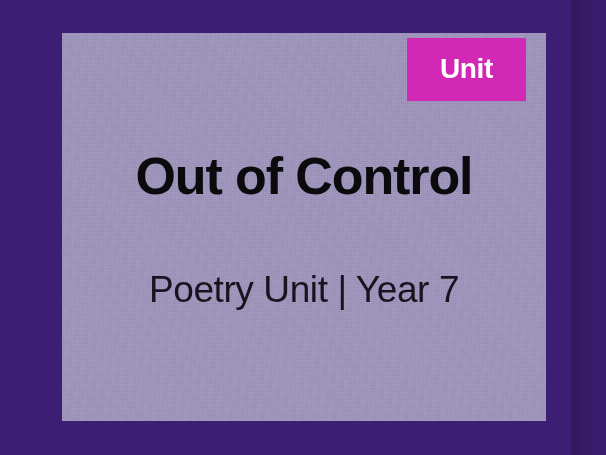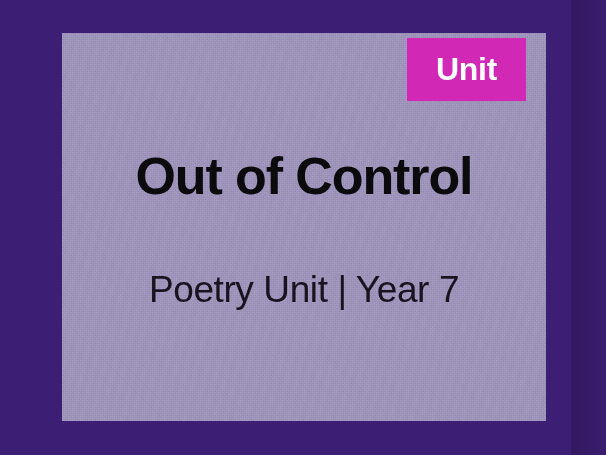--- a/index.html
+++ b/index.html
@@ -62,21 +62,21 @@
     width: 119px;
     height: 63px;
     background: #d128b5;
     display: flex;
     align-items: center;
     justify-content: center;
     z-index: 3;
   }
   #unit-badge-label {
     color: #ffffff;
-    font-size: 32px;
+    font-size: 28px;
     font-weight: 700;
     letter-spacing: -0.3px;
     line-height: 1;
     padding-bottom: 2px;
   }
 
   #card-text {
     position: absolute;
     inset: 0;
     z-index: 2;

